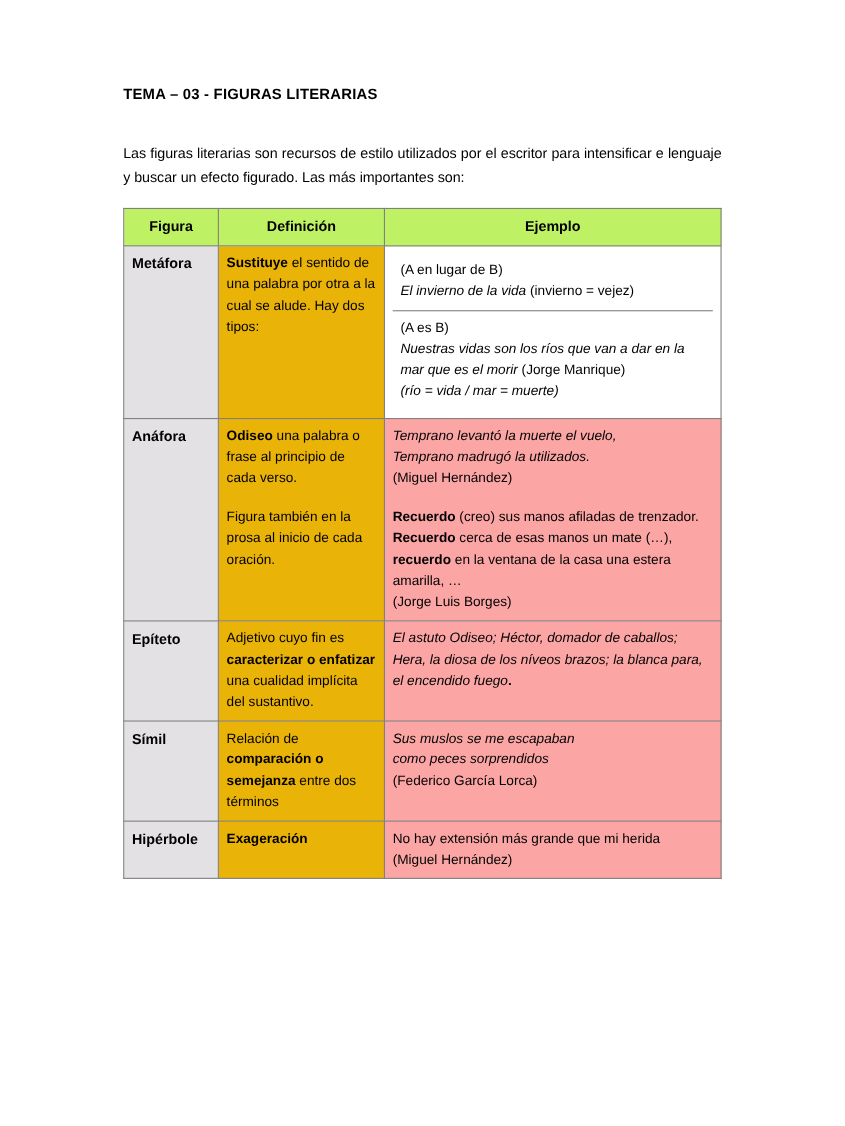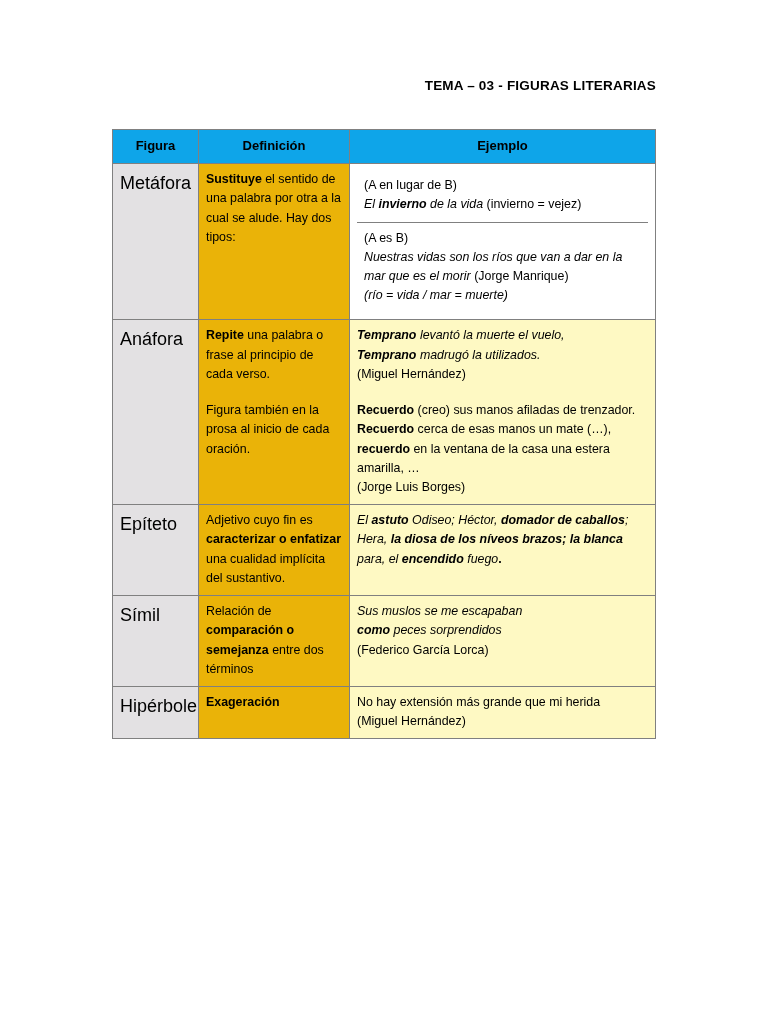--- a/index.html
+++ b/index.html
@@ -24,21 +24,21 @@
     background: #ffffff;
   }
   .content {
     position: absolute;
     left: 112px;
     top: 78px;
     width: 544px;
   }
 
   .doc-title {
-    text-align: right;
+    text-align: left;
     font-size: 13.5px;
     font-weight: bold;
     letter-spacing: 0.2px;
     margin: 0 0 36px 0;
   }
 
   .section-heading {
     font-size: 14.5px;
     font-weight: bold;
     margin: 0 0 5px 0;
@@ -65,45 +65,45 @@
 
   table.figuras th,
   table.figuras td {
     border: 1px solid #808080;
     vertical-align: top;
     padding: 6px 7px 7px 7px;
     line-height: 1.55;
   }
 
   thead th {
-    background: #0ea5e9;
+    background: #bef264;
     border: 1px solid #7a7a00;
     text-align: center;
     font-weight: bold;
     font-size: 13px;
     padding: 6px 4px 7px 4px;
     vertical-align: middle;
   }
 
   td.figura-cell {
     background: #e3e1e3;
-    font-weight: normal;
+    font-weight: bold;
     vertical-align: middle;
     text-align: left;
     padding-left: 9px;
-    font-size: 18px;
+    font-size: 13px;
   }
 
   td.def-cell {
     background: #eab308;
     vertical-align: middle;
   }
 
   td.ex-cell {
-    background: #fef9c3;
+    background: #fca5a5;
   }
 
   
   td.nested-host {
     padding: 0;
     border: 1px solid #808080;
   }
   table.sub {
     border-collapse: collapse;
     width: 100%;
@@ -117,32 +117,33 @@
     line-height: 1.55;
     margin-left: 10px;
   }
   table.sub tr:last-child td {
     border-bottom: 0;
   }
 
   .ln { display: block; }
   .gap { display: block; height: 17px; }
   .it  { font-style: italic; }
-  .bi  { font-style: italic; font-weight: bold; text-align: right; }
+  .bi  { font-style: italic; font-weight: normal; text-align: right; }
   .b   { font-weight: bold; }
 </style>
 </head>
 <body>
 
 <div class="page">
   <div class="content">
 
     <div class="doc-title">TEMA – 03 - FIGURAS LITERARIAS</div>
 
 
+    <p class="intro">Las figuras literarias son recursos de estilo utilizados por el escritor para intensificar e lenguaje y buscar un efecto figurado. Las más importantes son:</p>
 
     <table class="figuras">
       <colgroup>
         <col class="c-figura">
         <col class="c-defin">
         <col class="c-ejemplo">
       </colgroup>
       <thead>
         <tr>
           <th>Figura</th>
@@ -174,21 +175,21 @@
                 </td>
               </tr>
             </tbody>
               </table>
           </td>
         </tr>
 
         <tr>
           <td class="figura-cell">Anáfora</td>
           <td class="def-cell">
-            <span class="b">Repite</span><span> una palabra o frase al principio de cada verso.</span>
+            <span class="b">Odiseo</span><span> una palabra o frase al principio de cada verso.</span>
             <span class="gap"></span>
             <span class="ln">Figura también en la prosa al inicio de cada oración.</span>
           </td>
           <td class="ex-cell">
             <span class="ln"><span class="bi">Temprano</span><span class="it"> levantó la muerte el vuelo,</span></span>
             <span class="ln"><span class="bi">Temprano</span><span class="it"> madrugó la utilizados.</span></span>
             <span class="ln">(Miguel Hernández)</span>
             <span class="gap"></span>
             <span class="ln"><span class="b">Recuerdo</span><span> (creo) sus manos afiladas de trenzador.</span></span>
             <span class="ln"><span class="b">Recuerdo</span><span> cerca de esas manos un mate (…),</span></span>

